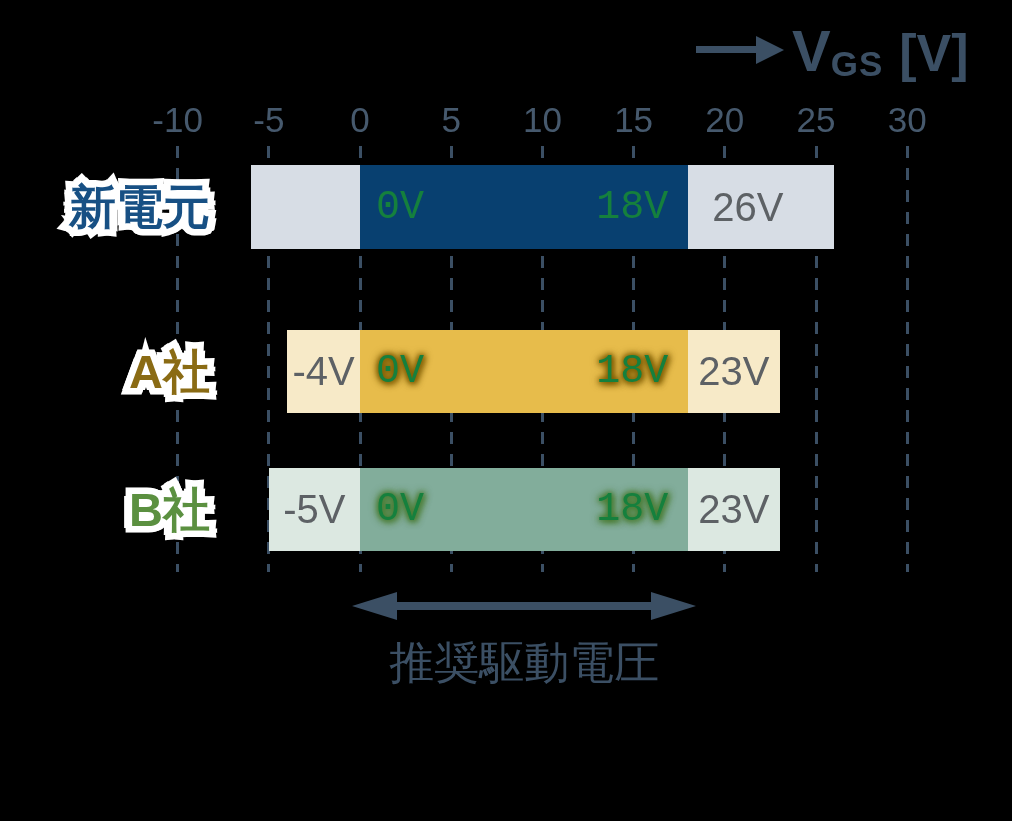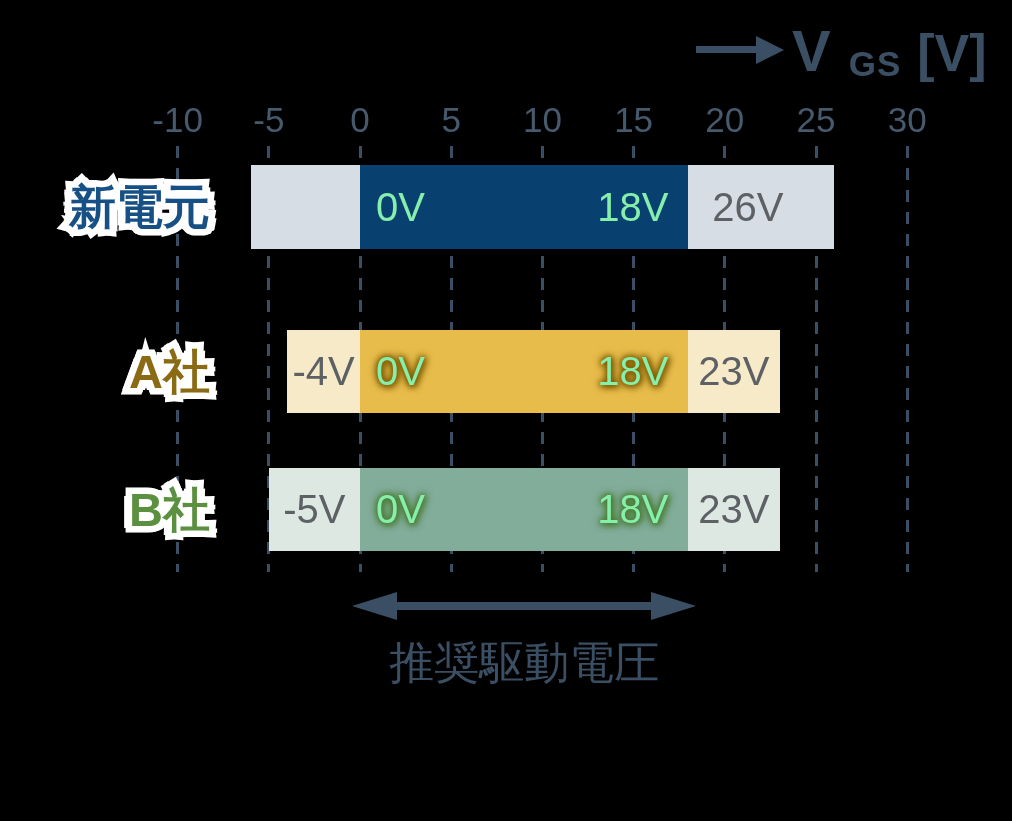--- a/index.html
+++ b/index.html
@@ -13,41 +13,41 @@
     background:var(--background,#000);
     overflow:hidden;
   }
   
   #axis-title-arrow{position:absolute;left:696px;top:36px;width:92px;height:28px;}
   #axis-title-arrow .shaft{position:absolute;left:0;top:10px;width:66px;height:7px;background:var(--slate);}
   #axis-title-arrow .head{position:absolute;left:60px;top:0;width:0;height:0;
     border-top:14px solid transparent;border-bottom:14px solid transparent;border-left:28px solid var(--slate);}
   #axis-title{position:absolute;left:792px;top:22px;display:flex;align-items:baseline;color:var(--slate);line-height:1;}
   #axis-title .v-main{font-size:58px;font-weight:bold;}
-  #axis-title .v-sub{font-size:35px;font-weight:bold;position:relative;top:5px;margin-left:18px;letter-spacing:1px;}
+  #axis-title .v-sub{font-size:35px;font-weight:bold;position:relative;top:5px;margin-left:0;letter-spacing:1px;}
   #axis-title .v-unit{font-size:52px;font-weight:bold;margin-left:16px;}
   
   .gridline{position:absolute;top:146px;height:426px;width:3px;z-index:1;
     background:repeating-linear-gradient(to bottom,var(--slate) 0px,var(--slate) 12px,transparent 12px,transparent 22px);}
   .tick-label{position:absolute;top:100px;width:90px;text-align:center;font-size:35px;color:var(--tick-text);z-index:1;}
   
   .row{position:absolute;left:0;right:0;z-index:2;}
   #row0{top:165px;height:84px;}
   #row1{top:330px;height:83px;}
   #row2{top:468px;height:83px;}
   .seg{position:absolute;top:0;height:100%;}
   .row-label-wrap{position:absolute;left:10px;width:200px;top:50%;transform:translateY(-50%);
     text-align:right;font-size:47px;font-weight:bold;line-height:1.15;white-space:nowrap;z-index:3;}
   .row-label-wrap .back{position:absolute;right:0;top:0;color:#fff;-webkit-text-stroke:13px #fff;
     text-shadow:6px 0 0 #fff,-6px 0 0 #fff,0 6px 0 #fff,0 -6px 0 #fff,5px 5px 0 #fff,-5px 5px 0 #fff,5px -5px 0 #fff,-5px -5px 0 #fff,8px 2px 0 #fff,-8px 2px 0 #fff;}
   .row-label-wrap .front{position:relative;}
   .val{position:absolute;top:0;height:100%;display:flex;align-items:center;font-size:40px;color:var(--value-text);z-index:3;white-space:nowrap;}
   .val.center{justify-content:center;text-align:center;}
   .val.right{justify-content:flex-end;text-align:right;}
-  .val.light{color:#86efac;}
+  .val.light{color:#15803d;font-family:Liberation Mono, monospace;}
   #row1 .val.light{text-shadow:0 0 5px var(--gold-glow),0 0 7px var(--gold-glow),0 0 10px var(--gold-glow),2px 2px 6px var(--gold-glow);}
   #row2 .val.light{text-shadow:0 0 5px var(--green-glow),0 0 7px var(--green-glow),0 0 10px var(--green-glow),2px 2px 6px var(--green-glow);}
   
   .annot{position:absolute;z-index:2;}
   #annot0{top:592px;}
   #annot1{top:703px;}
   .dbl-arrow{position:relative;height:28px;}
   .dbl-arrow .shaft{position:absolute;left:26px;right:26px;top:10px;height:8px;background:var(--slate);}
   .dbl-arrow .head{position:absolute;top:0;width:0;height:0;border-top:14px solid transparent;border-bottom:14px solid transparent;}
   .dbl-arrow .hl{left:0;border-right:45px solid var(--slate);}

